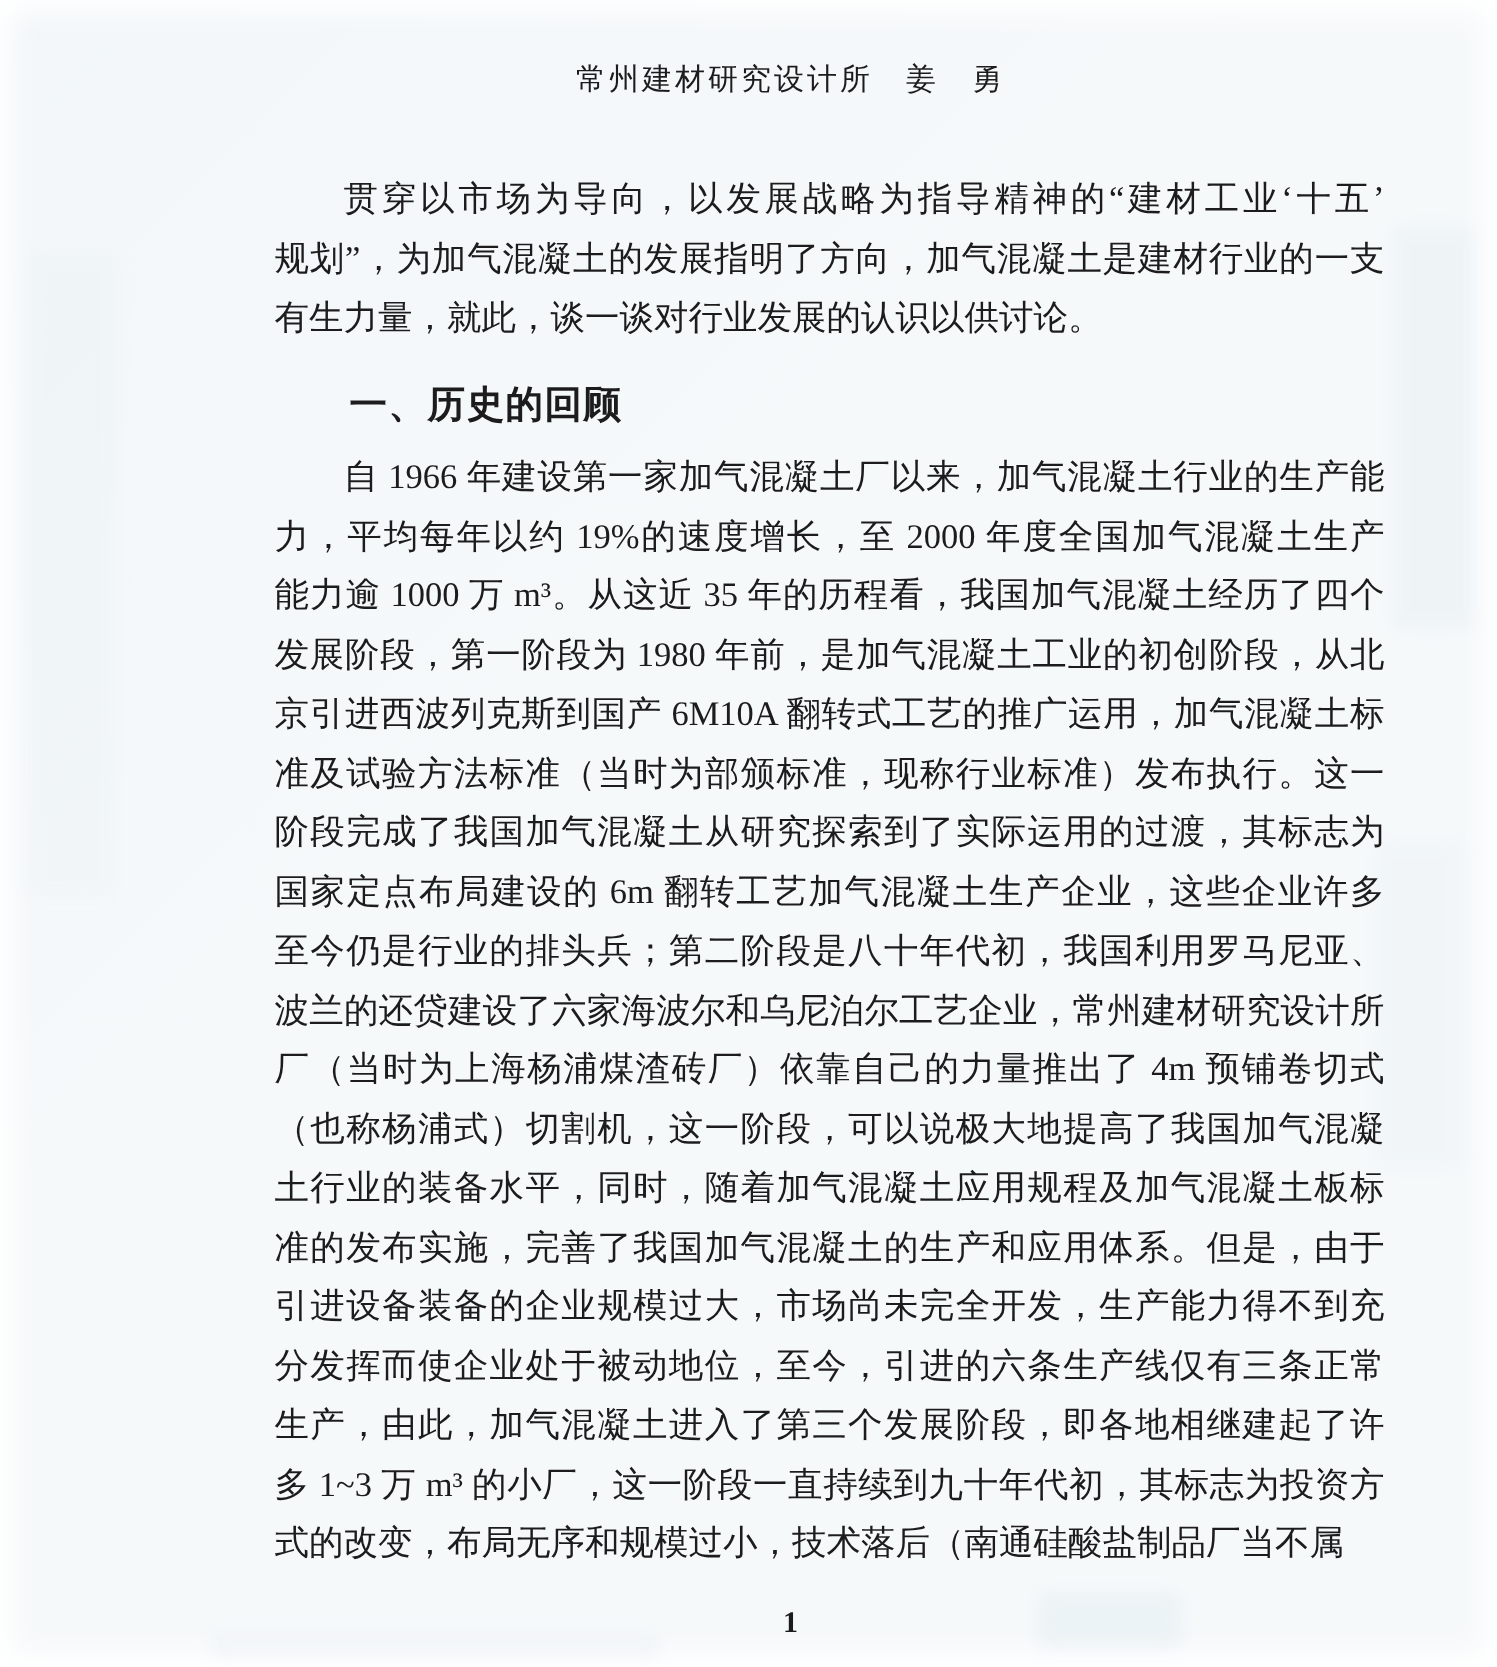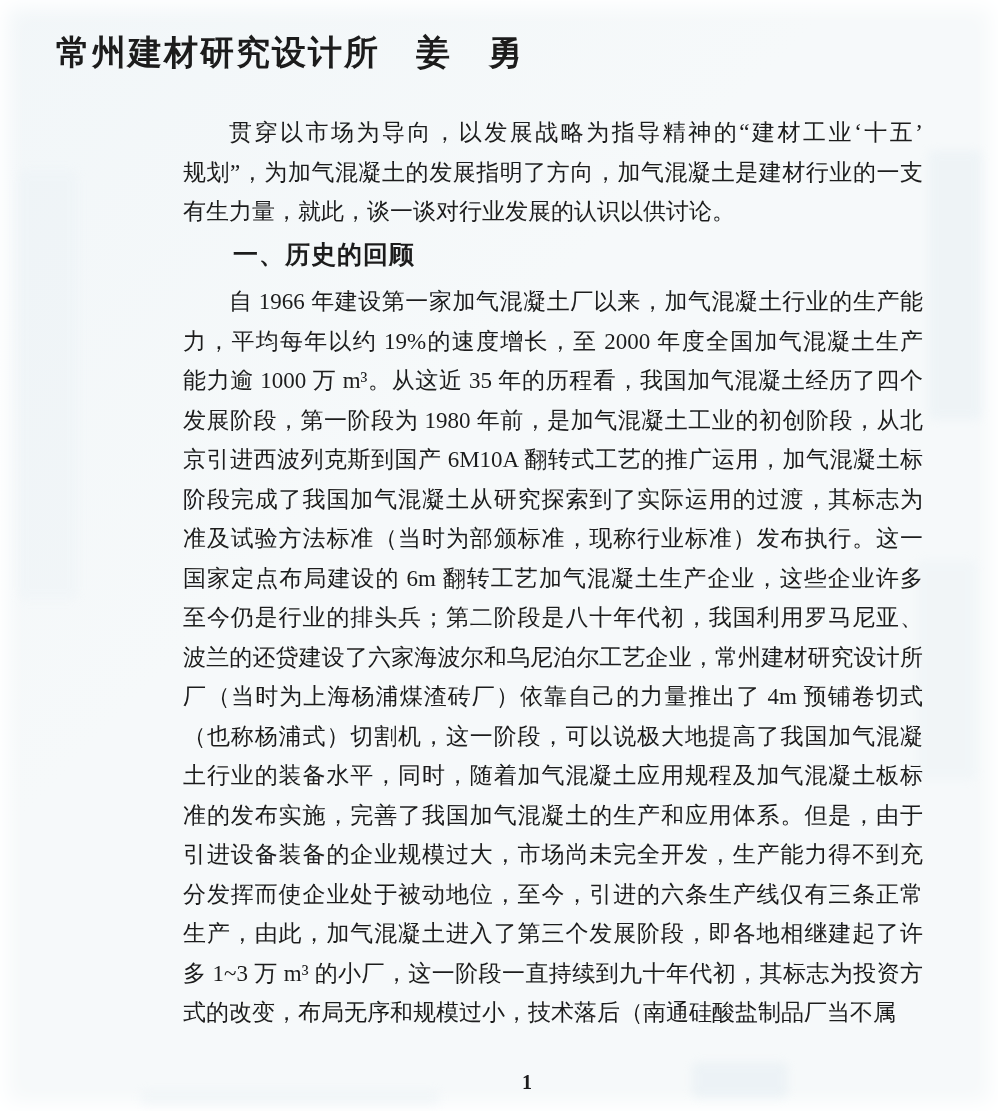--- a/index.html
+++ b/index.html
@@ -30,43 +30,44 @@
   }
   .artifact.a1 { left: 928px; top: 150px; width: 54px; height: 270px; }
   .artifact.a2 { left: 916px; top: 560px; width: 60px; height: 220px; opacity: 0.18; }
   .artifact.a3 { left: 692px; top: 1062px; width: 96px; height: 36px; opacity: 0.35; }
   .artifact.a4 { left: 18px;  top: 170px; width: 60px; height: 430px; opacity: 0.14; }
   .artifact.a5 { left: 140px; top: 1090px; width: 300px; height: 16px; opacity: 0.2; }
 
   .byline {
     position: absolute;
     top: 33px; left: 56px; right: 0;
-    font-size: 34px;
-    font-weight: 700;
+    text-align: center;
+    font-size: 20px;
+    font-weight: 400;
     letter-spacing: 2px;
     line-height: 40px;
   }
   .content {
     position: absolute;
     left: 183px; top: 113px;
     width: 740px;
   }
   .para .line {
     height: 39.5px;
     line-height: 39.5px;
     font-size: 23px;
     text-align: justify;
     text-align-last: justify;
     overflow: hidden;
     white-space: normal;
   }
   .para .line:first-child { text-indent: 2em; }
   .para .line:last-child  { text-align-last: left; font-family: Liberation Serif, serif; }
   .heading {
-    margin-top: 3px;
+    margin-top: 19px;
     height: 39.5px;
     line-height: 39.5px;
     font-size: 25px;
     font-weight: bold;
     text-indent: 2em;
     letter-spacing: 1px;
   }
   .para.second { margin-top: 8px; }
   .page-number {
     position: absolute;
@@ -99,22 +100,22 @@
       </div>
 
     <div class="heading">一、历史的回顾</div>
 
     <div class="para second">
         <div class="line">自 1966 年建设第一家加气混凝土厂以来，加气混凝土行业的生产能</div>
         <div class="line">力，平均每年以约 19%的速度增长，至 2000 年度全国加气混凝土生产</div>
         <div class="line">能力逾 1000 万 m³。从这近 35 年的历程看，我国加气混凝土经历了四个</div>
         <div class="line">发展阶段，第一阶段为 1980 年前，是加气混凝土工业的初创阶段，从北</div>
         <div class="line">京引进西波列克斯到国产 6M10A 翻转式工艺的推广运用，加气混凝土标</div>
+        <div class="line">准及试验方法标准（当时为部颁标准，现称行业标准）发布执行。这一</div>
         <div class="line">阶段完成了我国加气混凝土从研究探索到了实际运用的过渡，其标志为</div>
-        <div class="line">准及试验方法标准（当时为部颁标准，现称行业标准）发布执行。这一</div>
         <div class="line">国家定点布局建设的 6m 翻转工艺加气混凝土生产企业，这些企业许多</div>
         <div class="line">至今仍是行业的排头兵；第二阶段是八十年代初，我国利用罗马尼亚、</div>
         <div class="line">波兰的还贷建设了六家海波尔和乌尼泊尔工艺企业，常州建材研究设计所</div>
         <div class="line">厂（当时为上海杨浦煤渣砖厂）依靠自己的力量推出了 4m 预铺卷切式</div>
         <div class="line">（也称杨浦式）切割机，这一阶段，可以说极大地提高了我国加气混凝</div>
         <div class="line">土行业的装备水平，同时，随着加气混凝土应用规程及加气混凝土板标</div>
         <div class="line">准的发布实施，完善了我国加气混凝土的生产和应用体系。但是，由于</div>
         <div class="line">引进设备装备的企业规模过大，市场尚未完全开发，生产能力得不到充</div>
         <div class="line">分发挥而使企业处于被动地位，至今，引进的六条生产线仅有三条正常</div>
         <div class="line">生产，由此，加气混凝土进入了第三个发展阶段，即各地相继建起了许</div>

